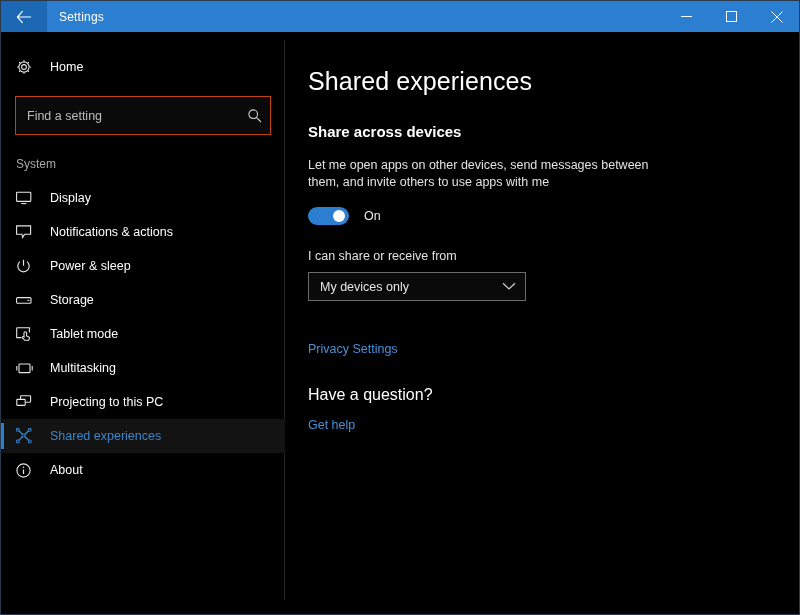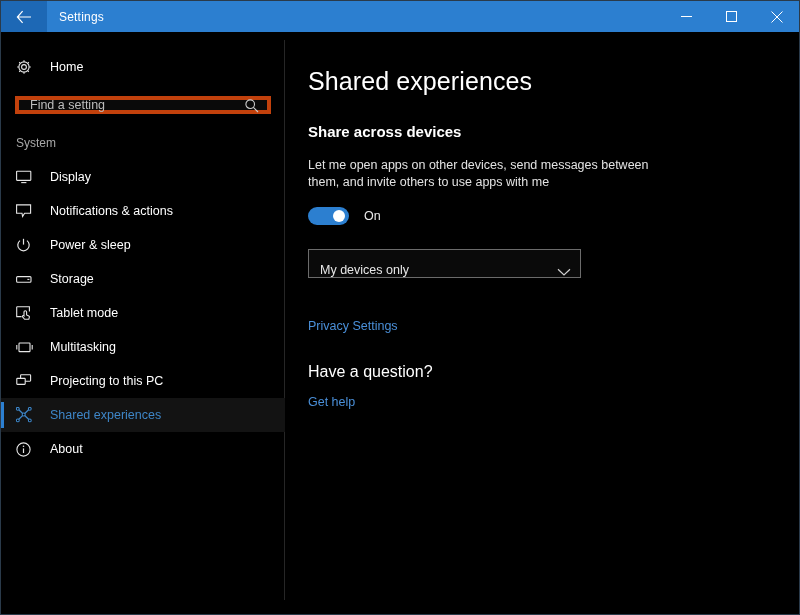--- a/index.html
+++ b/index.html
@@ -80,22 +80,22 @@
   .nav-label {
     color: #ffffff;
     font-size: 12.5px;
     padding-left: 10px;
     white-space: nowrap;
   }
   .home-row { height: 34px; margin-bottom: 12px; }
 
   .search-wrap { padding: 0 14px 0 14px; margin-bottom: 22px; }
   .search-box {
-    height: 18px;
-    border: 4px solid #c2410c;
+    height: 39px;
+    border: 1px solid #c2410c;
     background: #0a0a0a;
     display: flex; align-items: center;
     padding: 0 8px 0 11px;
     cursor: text;
   }
   .search-input {
     flex: 1;
     background: transparent;
     border: none; outline: none;
     color: #d8d8d8;
@@ -169,24 +169,24 @@
     font-size: 12.5px;
     margin-left: 15px;
   }
 
   .field-label {
     color: #e2e2e2;
     font-size: 12.5px;
     margin-bottom: 9px;
   }
   .dropdown {
-    width: 273px; height: 29px;
+    width: 218px; height: 29px;
     border: 1px solid #6b6b6b;
     background: #0a0a0a;
-    display: flex; align-items: flex-end;
+    display: flex; align-items: center;
     padding: 0 9px 0 11px;
     cursor: pointer;
     margin-bottom: 38px;
   }
   .dropdown-value {
     color: #e7e7e7;
     font-size: 12.5px;
     flex: 1;
   }
   .chev { color: #d0d0d0; display: flex; }
@@ -376,20 +376,21 @@
       <h2 class="section-title">Share across devices</h2>
       <p class="desc">Let me open apps on other devices, send messages between them, and invite others to use apps with me</p>
 
       <div class="toggle-row">
         <div class="toggle">
           <span class="knob"></span>
         </div>
         <span class="toggle-label">On</span>
       </div>
 
+      <div class="field-label">I can share or receive from</div>
       <div class="dropdown">
         <span class="dropdown-value">My devices only</span>
         <span class="chev">
           <svg width="14" height="9" viewBox="0 0 14 9">
             <path d="M1 1.3 L7 7 L13 1.3" stroke="currentColor" stroke-width="1.2" fill="none"></path>
           </svg>
         </span>
       </div>
 
       <a class="link privacy-link">Privacy Settings</a>

